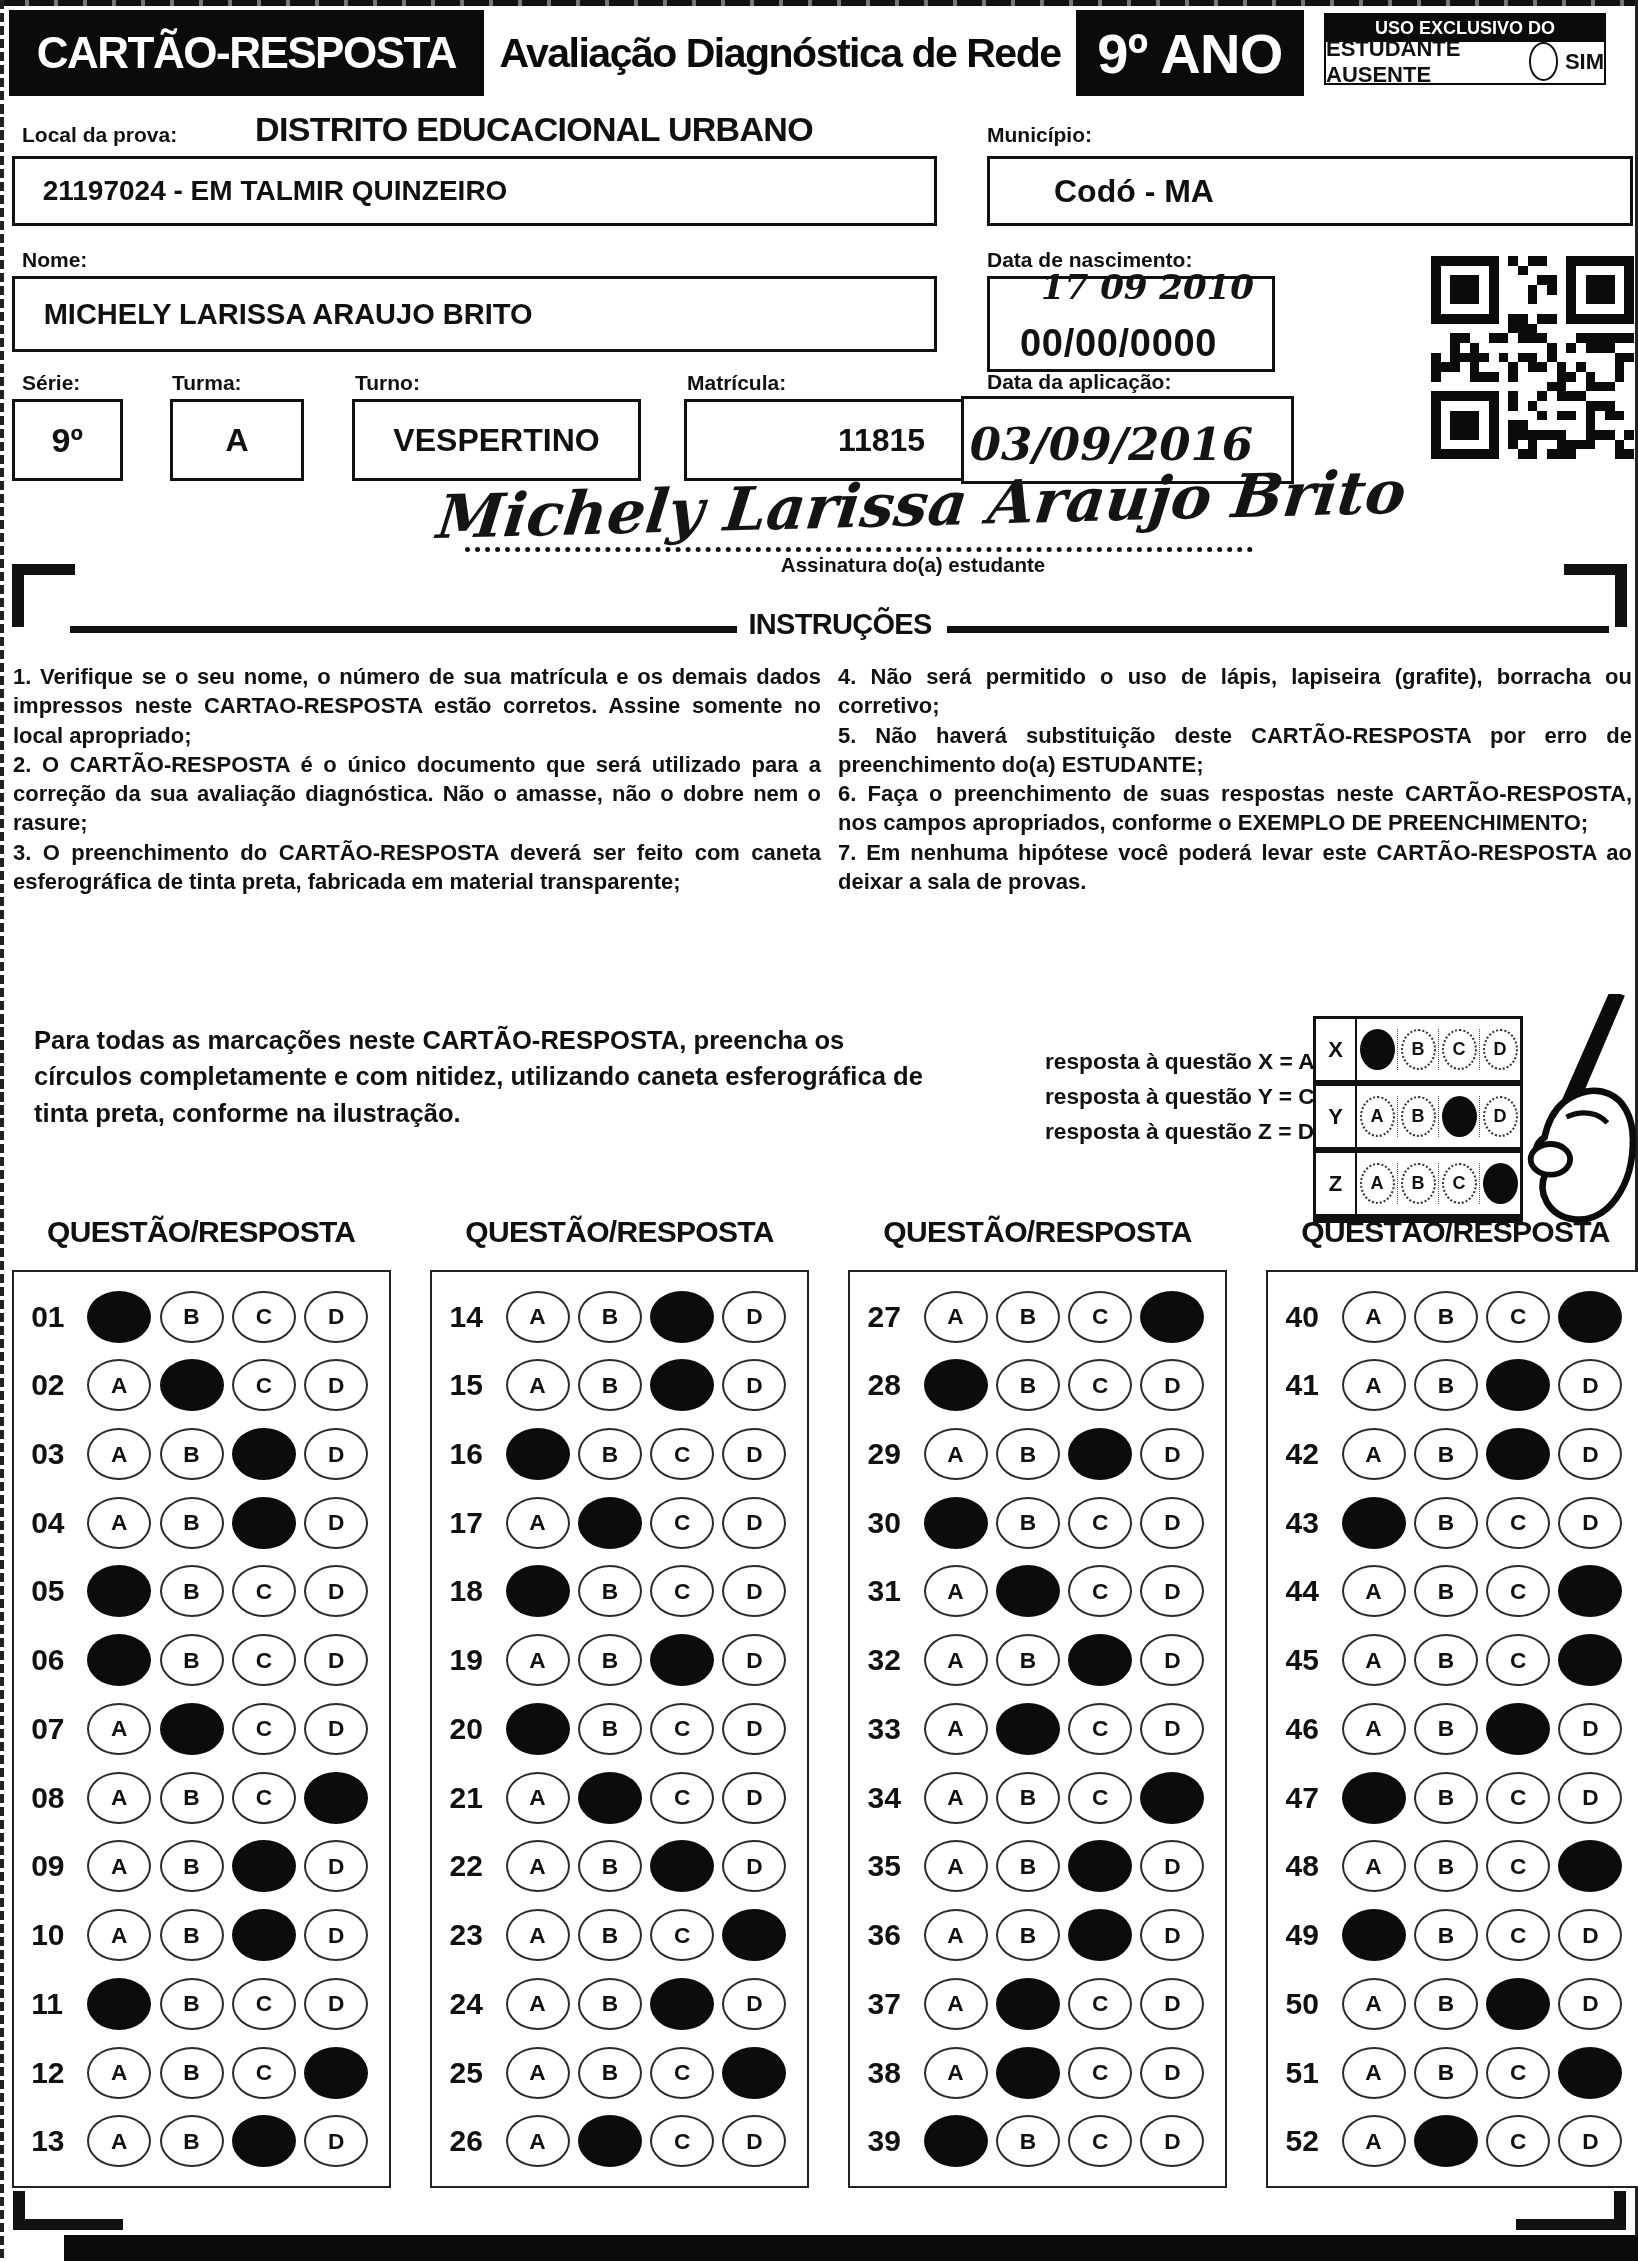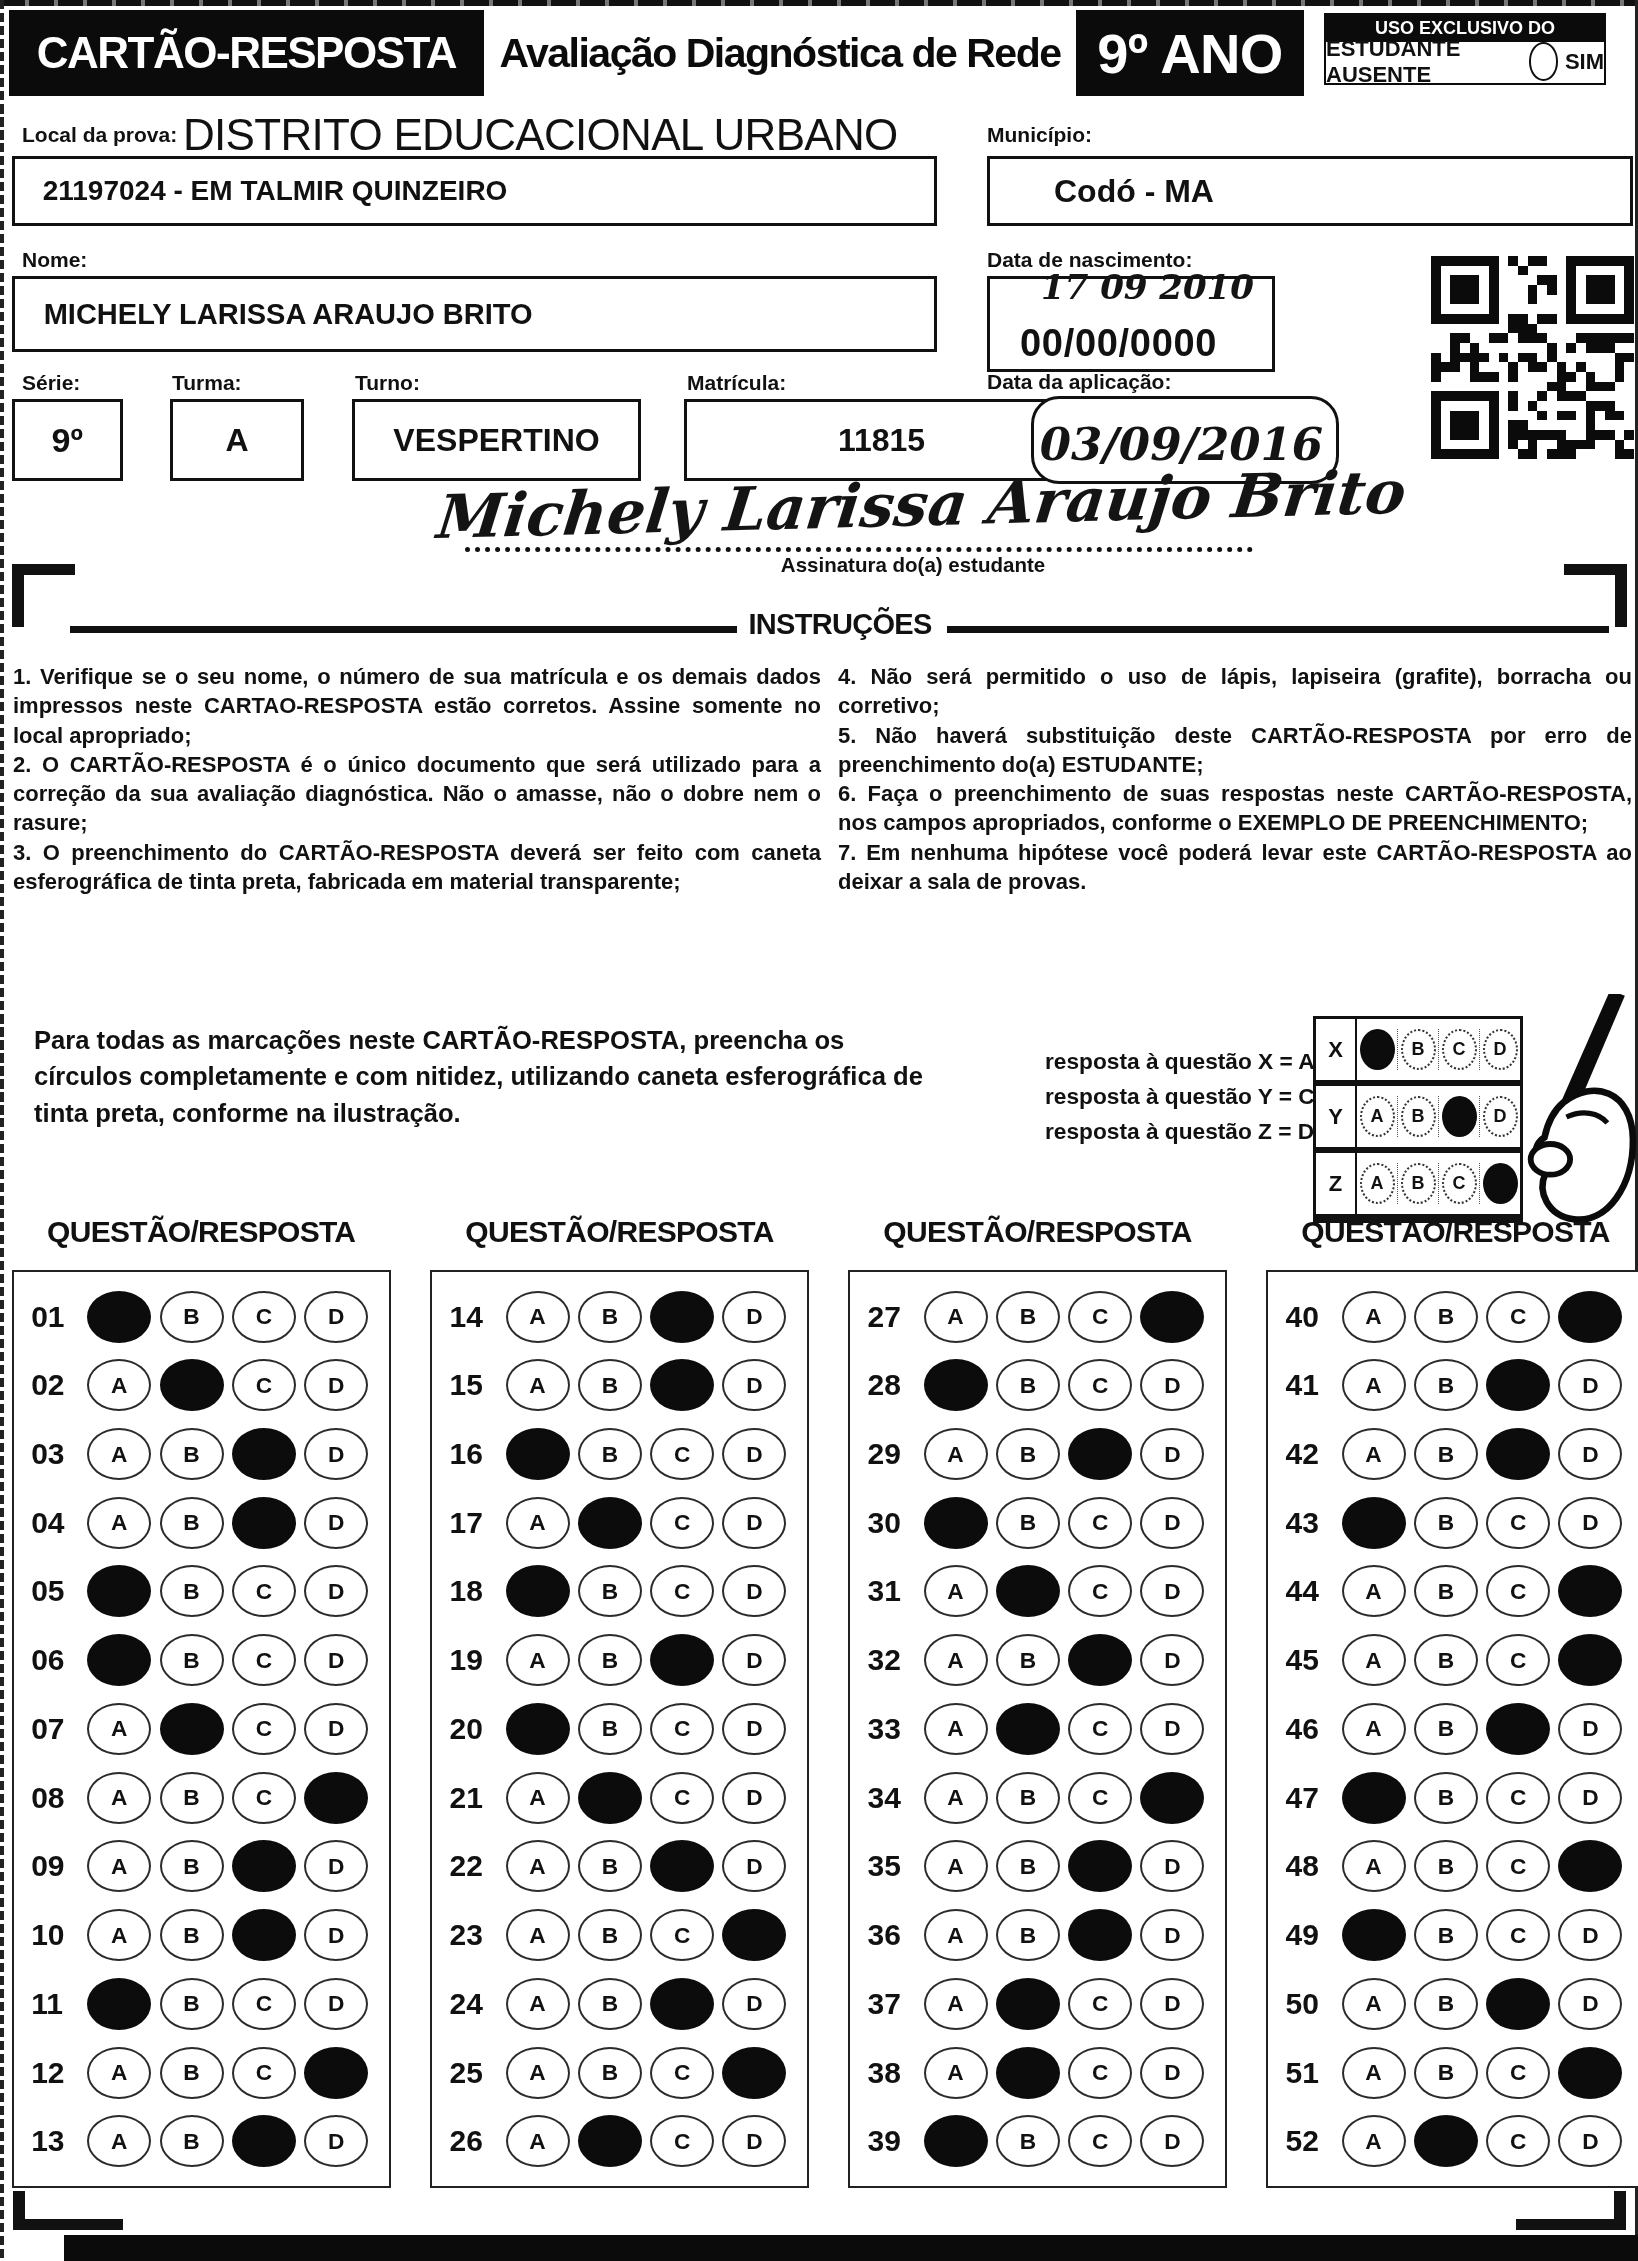--- a/index.html
+++ b/index.html
@@ -21,21 +21,21 @@
   
   .uso{left:1324px;top:13px;width:282px;height:72px;border:2.9px solid #0b0b0b;}
   .uso-title{background:#0b0b0b;color:#fff;height:27px;line-height:27px;text-align:center;
     font-size:18px;font-weight:800;}
   .uso-body{height:39px;display:flex;align-items:center;justify-content:center;gap:6.6px;
     font-size:22px;font-weight:800;}
   .uso-circle{width:32px;height:35px;border:2.9px solid #111;border-radius:50%;display:inline-block;}
   
   .lbl{font-size:21px;font-weight:800;white-space:nowrap;}
   .fbox{border:3.7px solid #111;display:flex;align-items:center;font-weight:800;background:#fff;}
-  .district{font-size:44px;font-weight:400;letter-spacing:-0.7px;text-align:center;white-space:nowrap;}
+  .district{font-size:34px;font-weight:700;letter-spacing:-0.7px;text-align:center;white-space:nowrap;}
   .hand{font-family:"DejaVu Serif",serif;font-style:italic;font-weight:600;color:#141414;white-space:nowrap;}
   .sig-script{font-size:60px;transform:skewX(-8deg) rotate(-1.5deg);text-align:center;}
   .dotline{border-top:5.1px dotted #111;}
   
   .reg-tl{border-top:11.7px solid #111;border-left:12.4px solid #111;}
   .reg-tr{border-top:11.7px solid #111;border-right:12.4px solid #111;}
   .reg-bl{border-bottom:11.7px solid #111;border-left:12.4px solid #111;}
   .reg-br{border-bottom:11.7px solid #111;border-right:12.4px solid #111;}
   .hline{background:#111;height:7.3px;}
   .inst-title{font-size:29px;font-weight:800;text-align:center;letter-spacing:-0.7px;}
@@ -124,21 +124,21 @@
 
   <div class="abs lbl" style="left:22px;top:371px;">Série:</div>
   <div class="abs lbl" style="left:172px;top:371px;">Turma:</div>
   <div class="abs lbl" style="left:355px;top:371px;">Turno:</div>
   <div class="abs lbl" style="left:687px;top:371px;">Matrícula:</div>
   <div class="abs lbl" style="left:987px;top:370px;">Data da aplicação:</div>
   <div class="abs fbox" style="left:11.7px;top:399px;width:111px;height:82px;font-size:34px;justify-content:center;">9º</div>
   <div class="abs fbox" style="left:170px;top:399px;width:134px;height:82px;font-size:32px;justify-content:center;">A</div>
   <div class="abs fbox" style="left:352px;top:399px;width:289px;height:82px;font-size:32px;justify-content:center;">VESPERTINO</div>
   <div class="abs fbox" style="left:684px;top:399px;width:395px;height:82px;font-size:32px;justify-content:center;">11815</div>
-  <div class="abs fbox" style="left:1031px;top:396px;width:308px;height:88px;border-radius:28px;">
+  <div class="abs fbox" style="left:961px;top:396px;width:333px;height:88px;">
     <span class="abs hand" style="left:5.8px;top:19px;font-size:45px;">03/09/2016</span>
   </div>
 
   <div class="abs hand sig-script" style="left:439px;top:471px;width:840px;">Michely Larissa Araujo Brito</div>
   <div class="abs dotline" style="left:465px;top:547px;width:788px;"></div>
   <div class="abs" style="left:745px;top:553px;width:336px;text-align:center;font-size:20.5px;font-weight:800;">Assinatura do(a) estudante</div>
 
   <div class="abs reg-tl" style="left:11.7px;top:564px;width:63px;height:63px;"></div>
   <div class="abs reg-tr" style="left:1564px;top:564px;width:63px;height:63px;"></div>
 

